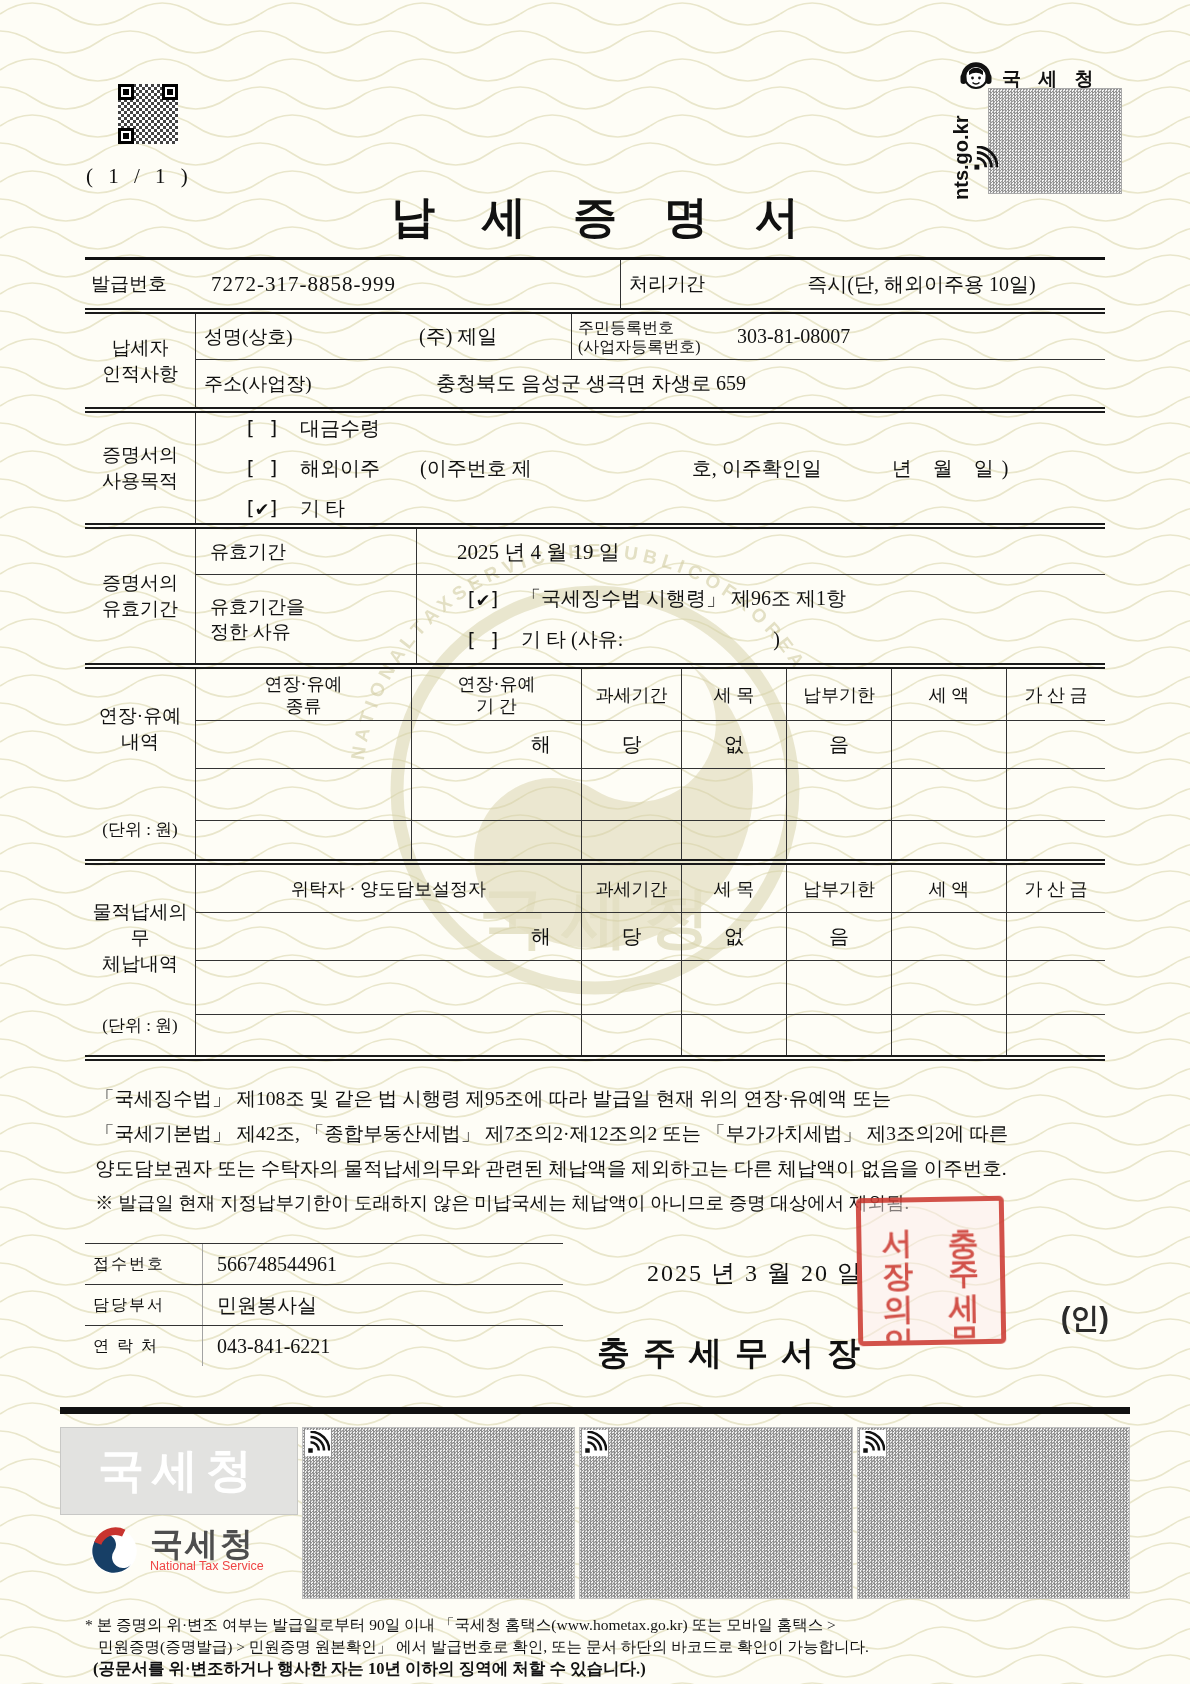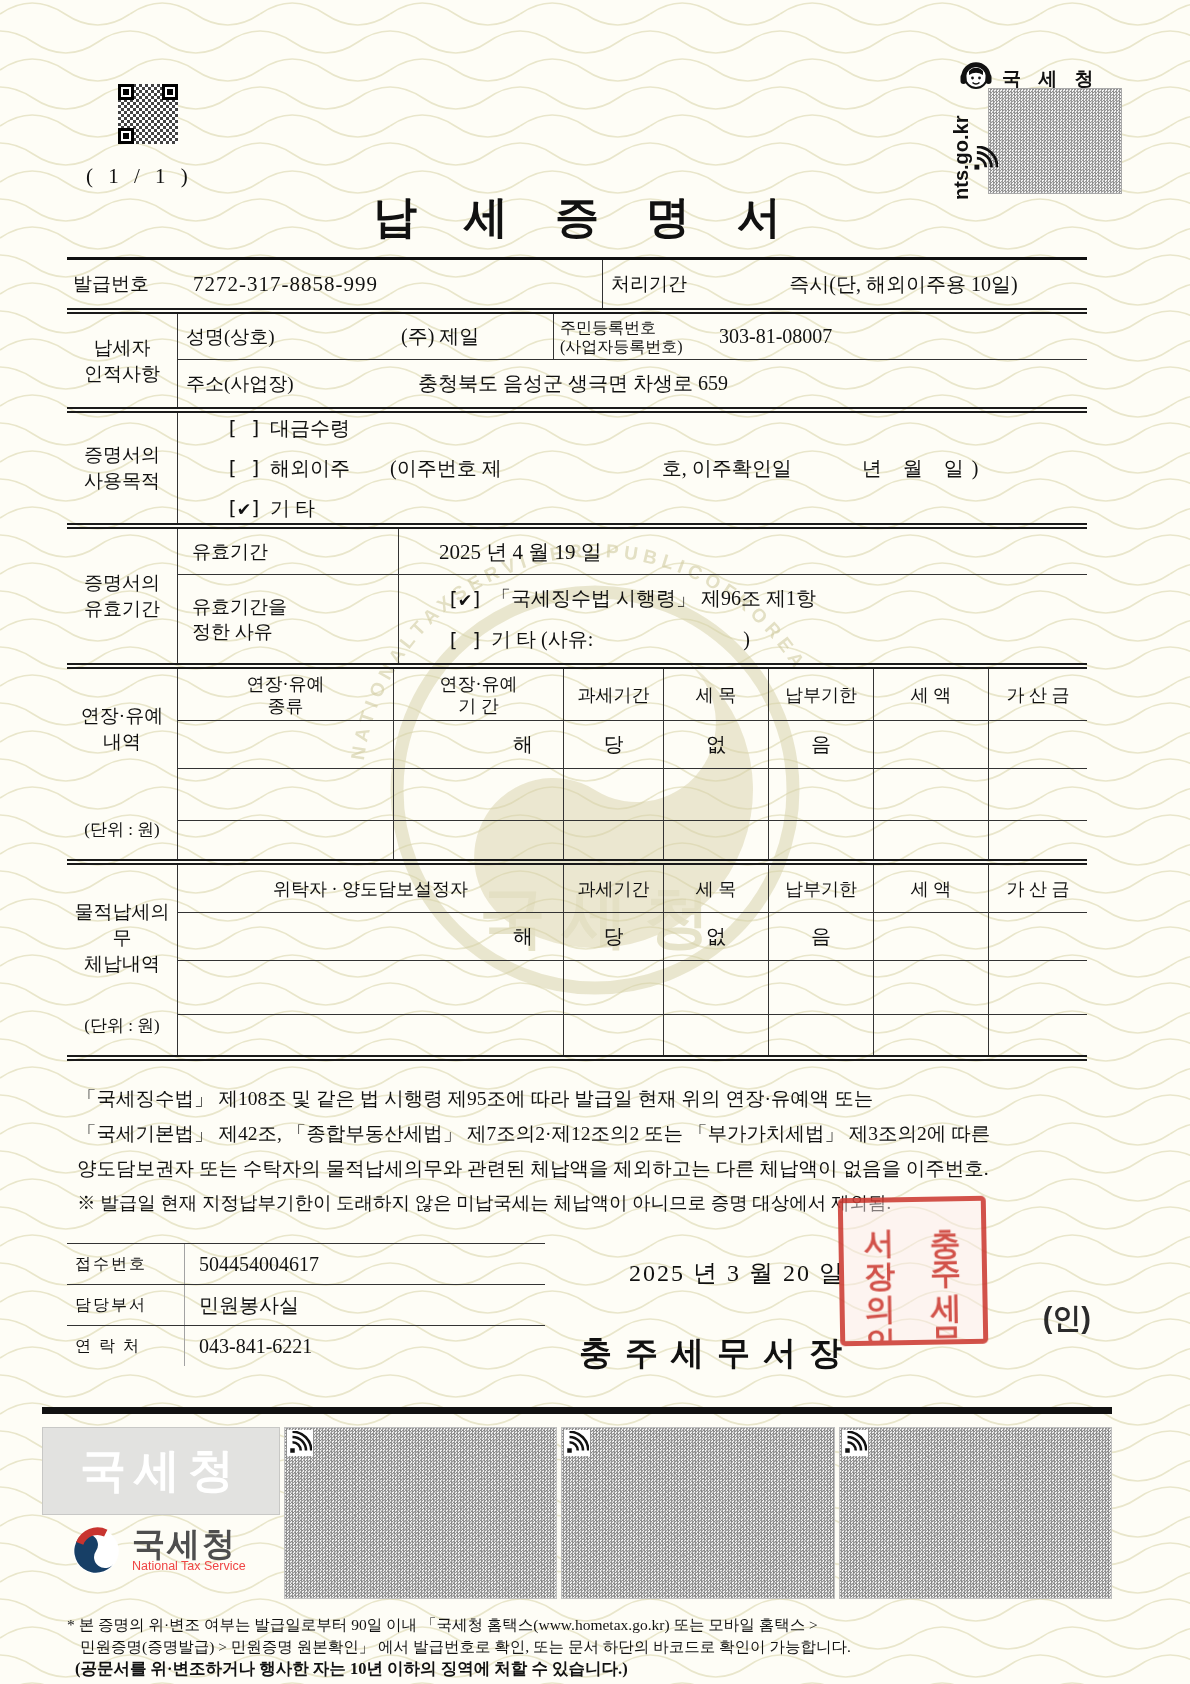--- a/index.html
+++ b/index.html
@@ -23,21 +23,21 @@
   .hs-icon{position:absolute;left:956px;top:56px;}
   .vert-url{position:absolute;left:950px;top:98px;height:102px;writing-mode:vertical-rl;transform:rotate(180deg);
          font-family:"Liberation Sans","DejaVu Sans",sans-serif;font-weight:bold;font-size:20px;}
   .bigbar{position:absolute;left:988px;top:88px;width:132px;height:104px;border:1px solid #a9a9a9;background:#f4f4f4;
       background-image:repeating-conic-gradient(rgba(80,80,80,.55) 0% 25%, rgba(255,255,255,0) 0% 50%),
         repeating-linear-gradient(37deg, rgba(120,120,120,.25) 0 1px, transparent 1px 3px);
       background-size:3px 3px, 7px 7px;}
   .arcs-top{position:absolute;left:972px;top:146px;background:transparent;}
 
   
-  .content{position:absolute;left:67px;top:188px;width:1020px;}
+  .content{position:absolute;left:85px;top:188px;width:1020px;}
   .title{font-size:44px;font-weight:bold;text-align:center;letter-spacing:18px;padding-left:18px;}
   .cert{margin-top:10px;border-top:3px solid #111;}
   .sec{display:flex;border-bottom:6px double #1a1a1a;}
   .sec-label{width:110px;flex:none;border-right:1px solid #333;display:flex;flex-direction:column;
              justify-content:center;align-items:center;text-align:center;font-size:19px;line-height:26px;}
   .sec-body{flex:1;min-width:0;}
   .ml{white-space:pre-line;}
   .cell{box-sizing:border-box;}
   .vline{border-left:1px solid #333;}
 
@@ -56,21 +56,21 @@
   .tp-name-v{padding-left:95px;font-size:20px;}
   .tp-reg-l{border-left:1px solid #333;padding-left:6px;font-size:16px;line-height:19px;}
   .tp-reg-v{font-size:20px;padding-left:4px;}
   .tp-addr-l{padding-left:8px;font-size:19px;}
   .tp-addr-v{grid-column:2/5;padding-left:112px;font-size:20px;}
 
   
   .purpose{display:flex;flex-direction:column;justify-content:center;gap:13px;padding:12px 0 12px 48px;height:86px;}
   .pline{display:flex;align-items:center;font-size:20px;}
   .cb{font-family:"DejaVu Sans Mono","Liberation Mono",monospace;font-size:20px;width:40px;flex:none;}
-  .pline .t1{margin-left:4px;}
+  .pline .t1{margin-left:16px;}
   .pline .gap1{margin-left:40px;}
   .pline .gap2{margin-left:160px;}
   .pline .gap3{margin-left:70px;letter-spacing:8px;}
 
   
   .vd-grid{display:grid;grid-template-columns:220px 1fr;grid-template-rows:46px 88px;}
   .vd-grid>div{box-sizing:border-box;}
   .vd-pl{border-bottom:1px solid #333;display:flex;align-items:center;padding-left:14px;font-size:19px;}
   .vd-pv{border-bottom:1px solid #333;display:flex;align-items:center;padding-left:40px;font-size:21px;}
   .vd-rl{display:flex;align-items:center;padding-left:14px;font-size:19px;line-height:25px;}
@@ -351,21 +351,21 @@
       <div>「국세징수법」  제108조 및 같은 법 시행령 제95조에 따라 발급일 현재 위의 연장·유예액 또는</div>
       <div>「국세기본법」  제42조, 「종합부동산세법」  제7조의2·제12조의2 또는 「부가가치세법」  제3조의2에 따른</div>
       <div>양도담보권자 또는 수탁자의 물적납세의무와 관련된 체납액을 제외하고는 다른 체납액이 없음을  이주번호.</div>
       <div class="note">※ 발급일 현재 지정납부기한이 도래하지 않은 미납국세는 체납액이 아니므로 증명 대상에서 제외됨.</div>
     </div>
 
     <div class="footer-area">
       <div class="ft">
         <div class="ft-row">
           <div class="ft-l">접수번호</div>
-          <div class="ft-v">504454004617</div>
+          <div class="ft-v">566748544961</div>
         </div>
         <div class="ft-row">
           <div class="ft-l">담당부서</div>
           <div class="ft-v">민원봉사실</div>
         </div>
         <div class="ft-row">
           <div class="ft-l">연 락 처</div>
           <div class="ft-v">043-841-6221</div>
         </div>
       </div>

